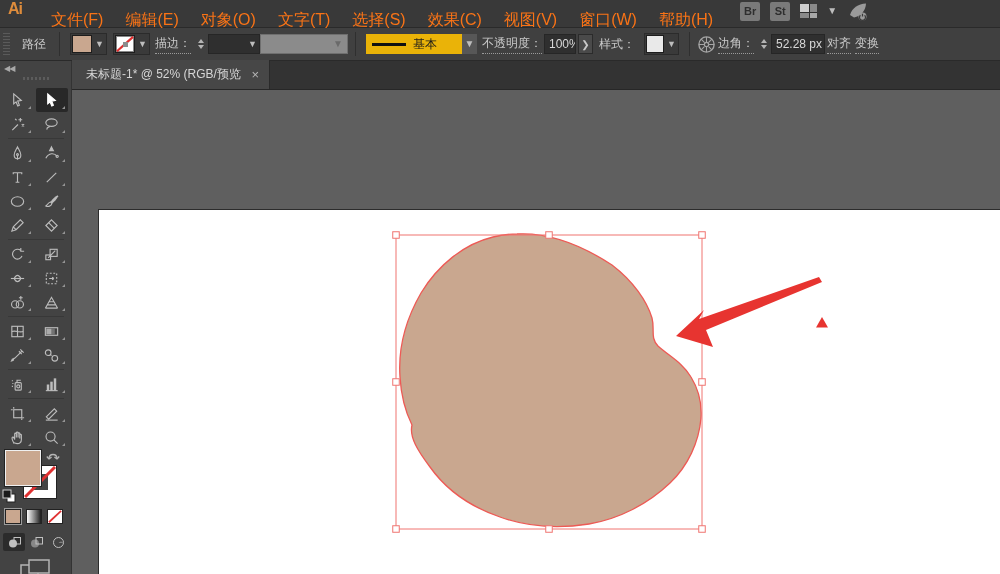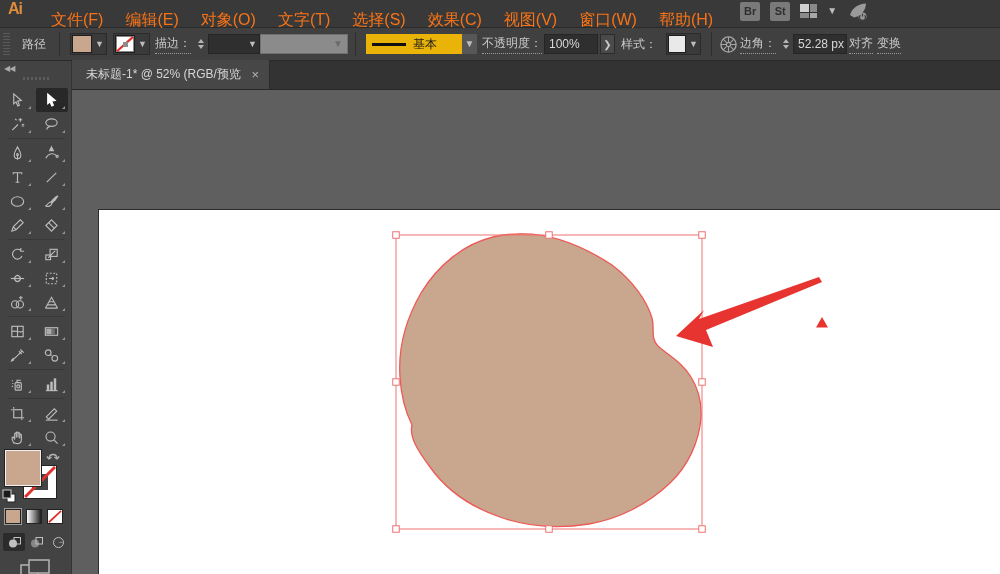--- a/index.html
+++ b/index.html
@@ -38,21 +38,21 @@
   .stepper .dn { border-top:4px solid #b5b5b5; }
   .combo { display:flex; align-items:center; height:20px; background:#2f2f2f; border:1px solid #262626; }
   .combo.w52 { width:52px; } .combo .sp { flex:1; }
   .combo-disabled { width:88px; height:20px; background:#8b8b8b; border:1px solid #6f6f6f; display:flex; align-items:center; justify-content:flex-end; }
   .combo-disabled .chev { color:#6a6a6a; }
   .brush-combo { display:flex; align-items:center; height:20px; margin:0 3px; }
   .brush-preview { display:flex; align-items:center; gap:7px; width:96px; height:20px; background:#eab308; color:#1c1c1c; padding:0 6px; }
   .brush-line { width:34px; height:3px; background:#111; }
   .brush-chev { width:15px; height:20px; background:#575757; display:flex; align-items:center; justify-content:center; }
   .field { height:20px; background:#2f2f2f; border:1px solid #262626; color:#d8d8d8; display:flex; align-items:center; padding:0 4px; overflow:hidden; white-space:nowrap; }
-  .field.w46 { width:54px; } .field.w54 { width:54px; }
+  .field.w46 { width:32px; } .field.w54 { width:54px; }
   .next-btn { width:15px; height:20px; background:#4a4a4a; border:1px solid #2b2b2b; color:#c9c9c9; display:flex; align-items:center; justify-content:center; font-size:10px; margin-left:2px; }
   .style-sw { width:18px; height:18px; background:#e9e9e9; border:1px solid #1d1d1d; margin:1px; }
 
   
   .main { display:flex; height:513px; }
   .toolcol { position:relative; width:72px; background:#434343; border-right:1px solid #333; flex:none; }
   .toolcol-head { height:27px; position:relative; }
   .collapse { position:absolute; left:4px; top:3px; color:#a8a8a8; font-size:8px; letter-spacing:-1px; }
   .tc-grip { position:absolute; left:23px; top:16px; width:26px; height:3px;
              background:repeating-linear-gradient(to right,#5c5c5c 0 2px,transparent 2px 4px); }

